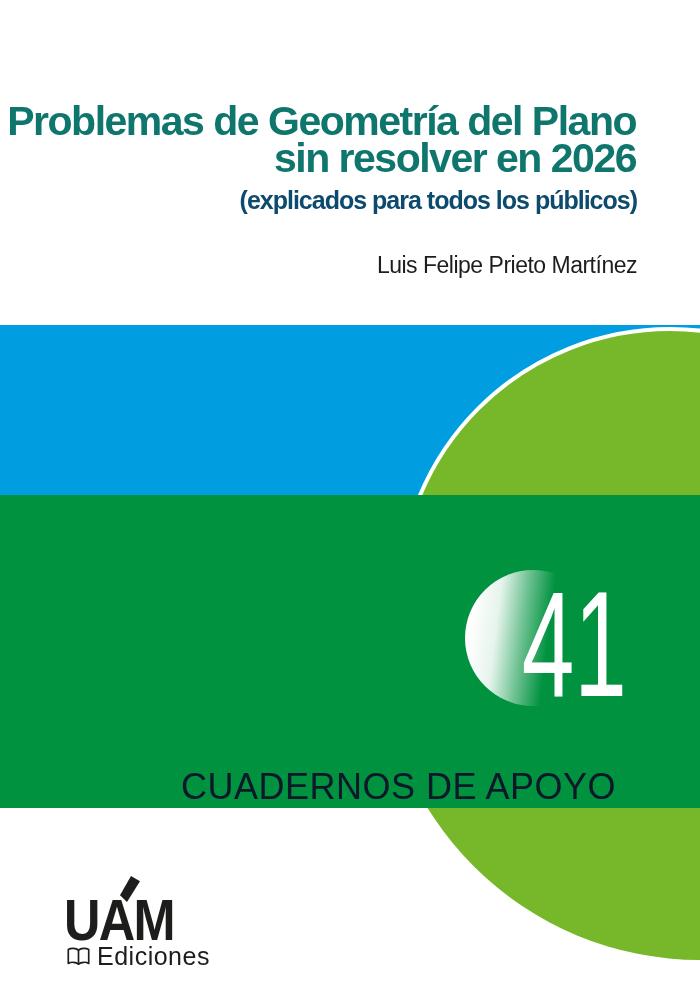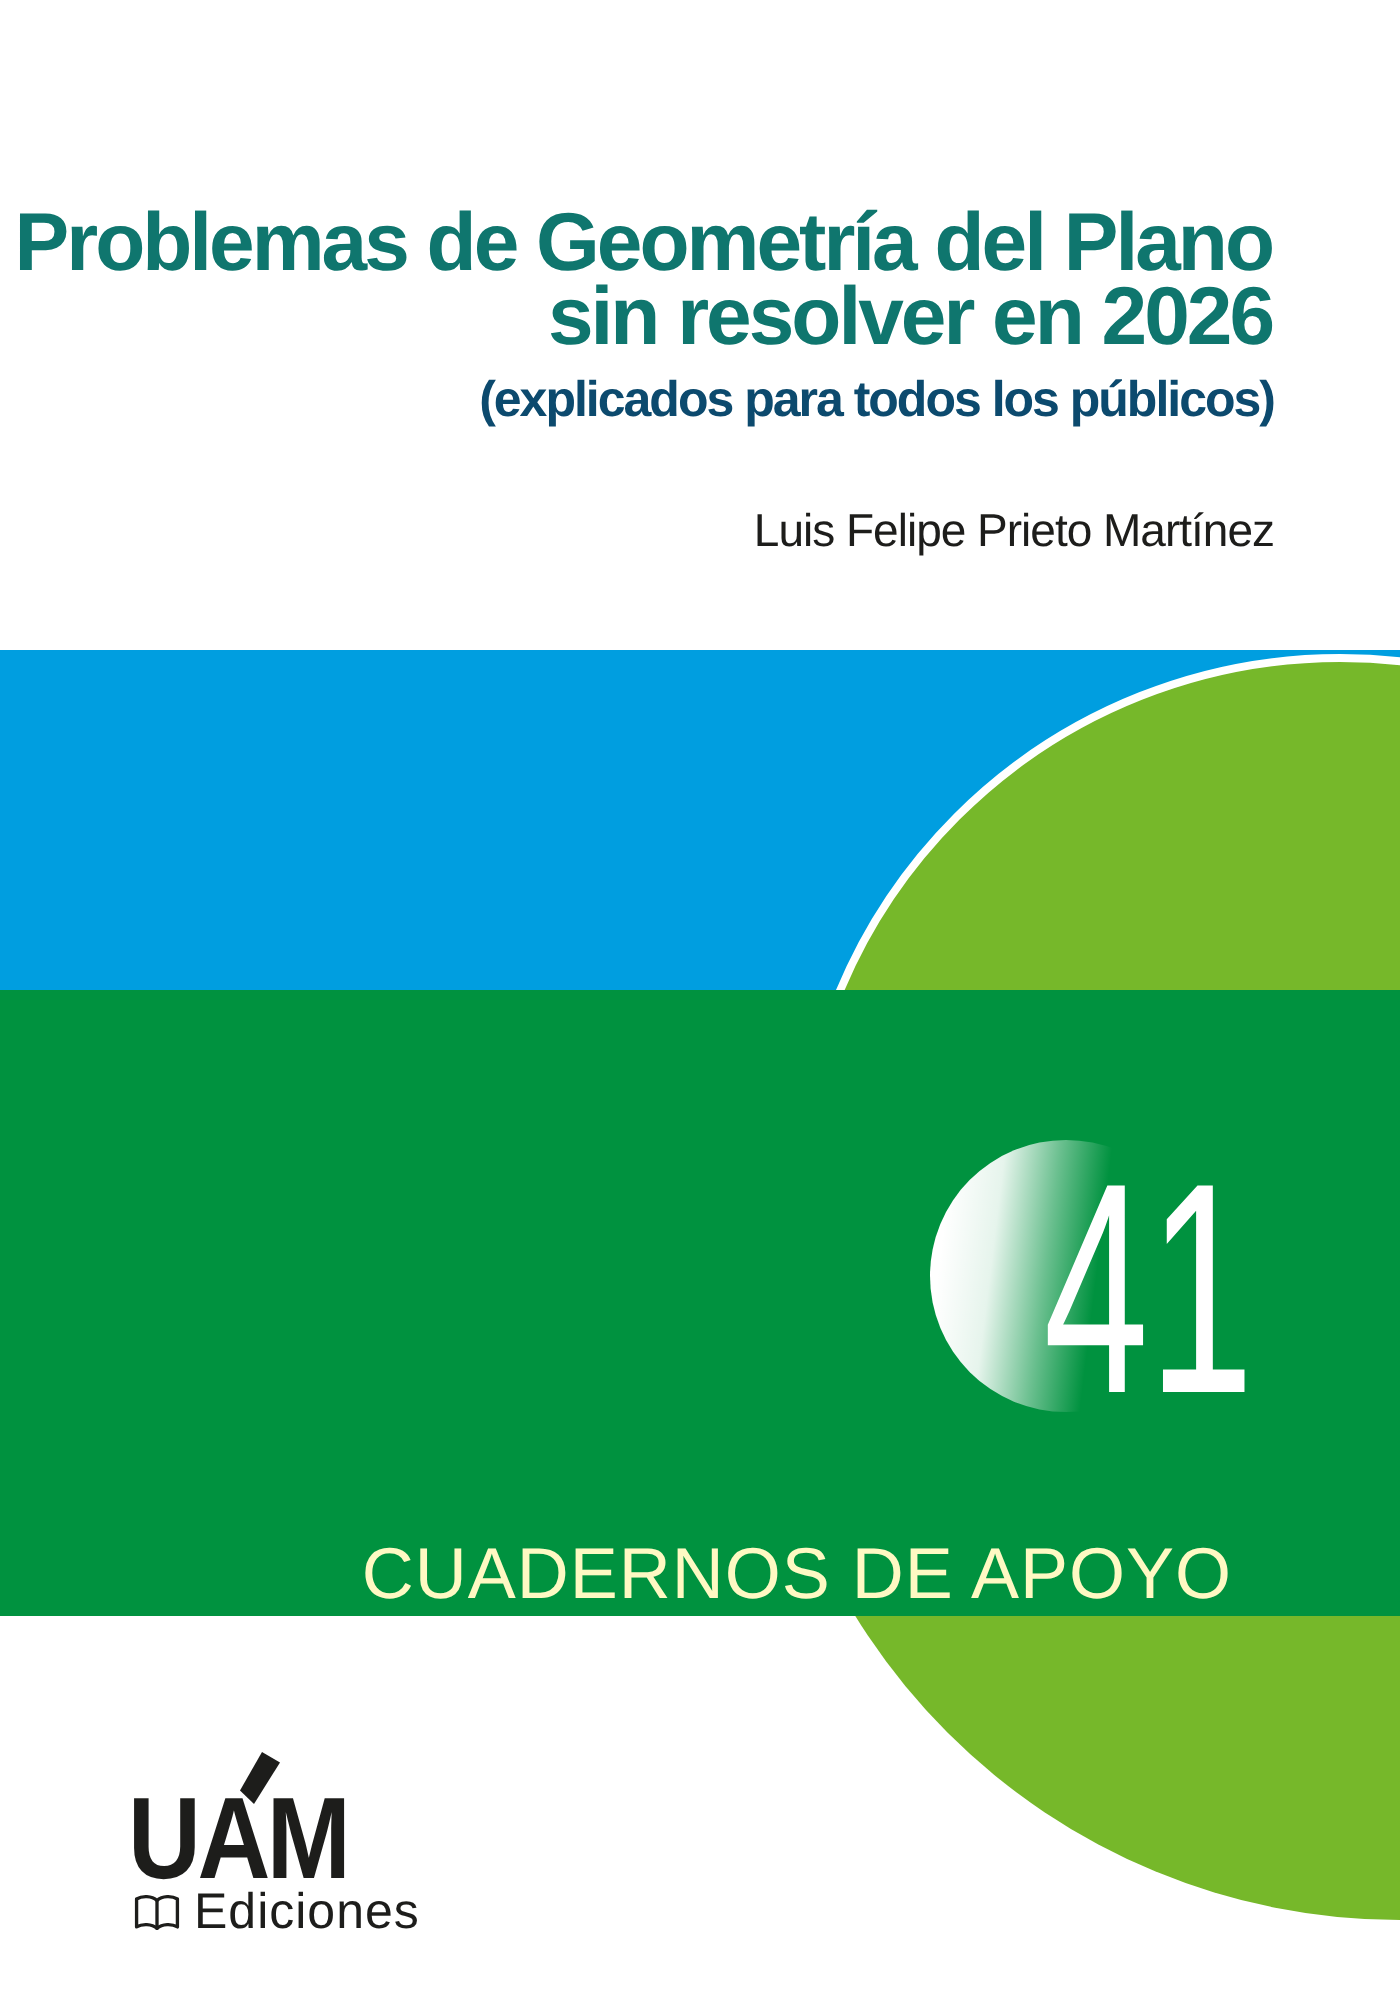--- a/index.html
+++ b/index.html
@@ -24,21 +24,21 @@
   
   .band-green{position:absolute;left:0;top:495px;width:700px;height:313px;
               background:#00923f;overflow:hidden;}
   .crescent{position:absolute;left:465px;top:75px;width:136px;height:136px;border-radius:50%;
             background:linear-gradient(97deg,#ffffff 8%,rgba(255,255,255,.9) 25%,
                        rgba(255,255,255,.42) 43%,rgba(255,255,255,0) 60%);}
   .issue{position:absolute;right:73px;top:74px;font-size:150px;line-height:1;
          font-weight:100;color:#ffffff;transform:scaleX(.63);transform-origin:100% 50%;
          white-space:nowrap;}
   .series{position:absolute;right:84px;top:274px;font-size:36px;font-weight:300;
-          letter-spacing:.5px;color:#fef9c3;white-space:nowrap;line-height:36px;}
+          letter-spacing:.5px;color:#0f172a;white-space:nowrap;line-height:36px;}
   
   .bottom{position:absolute;left:0;top:808px;width:700px;height:192px;
           background:#ffffff;overflow:hidden;}
   .circle-lower{position:absolute;left:380px;top:-488px;width:640px;height:640px;
                 border-radius:50%;background:#76b82a;}
   
   .logo{position:absolute;left:0;top:0;width:0;height:0;overflow:visible;}
   .uam{position:absolute;left:64px;top:891px;font-size:58px;font-weight:bold;
        color:#1d1d1b;letter-spacing:-2px;line-height:1;transform:scaleX(.87);
        transform-origin:0 50%;white-space:nowrap;}

